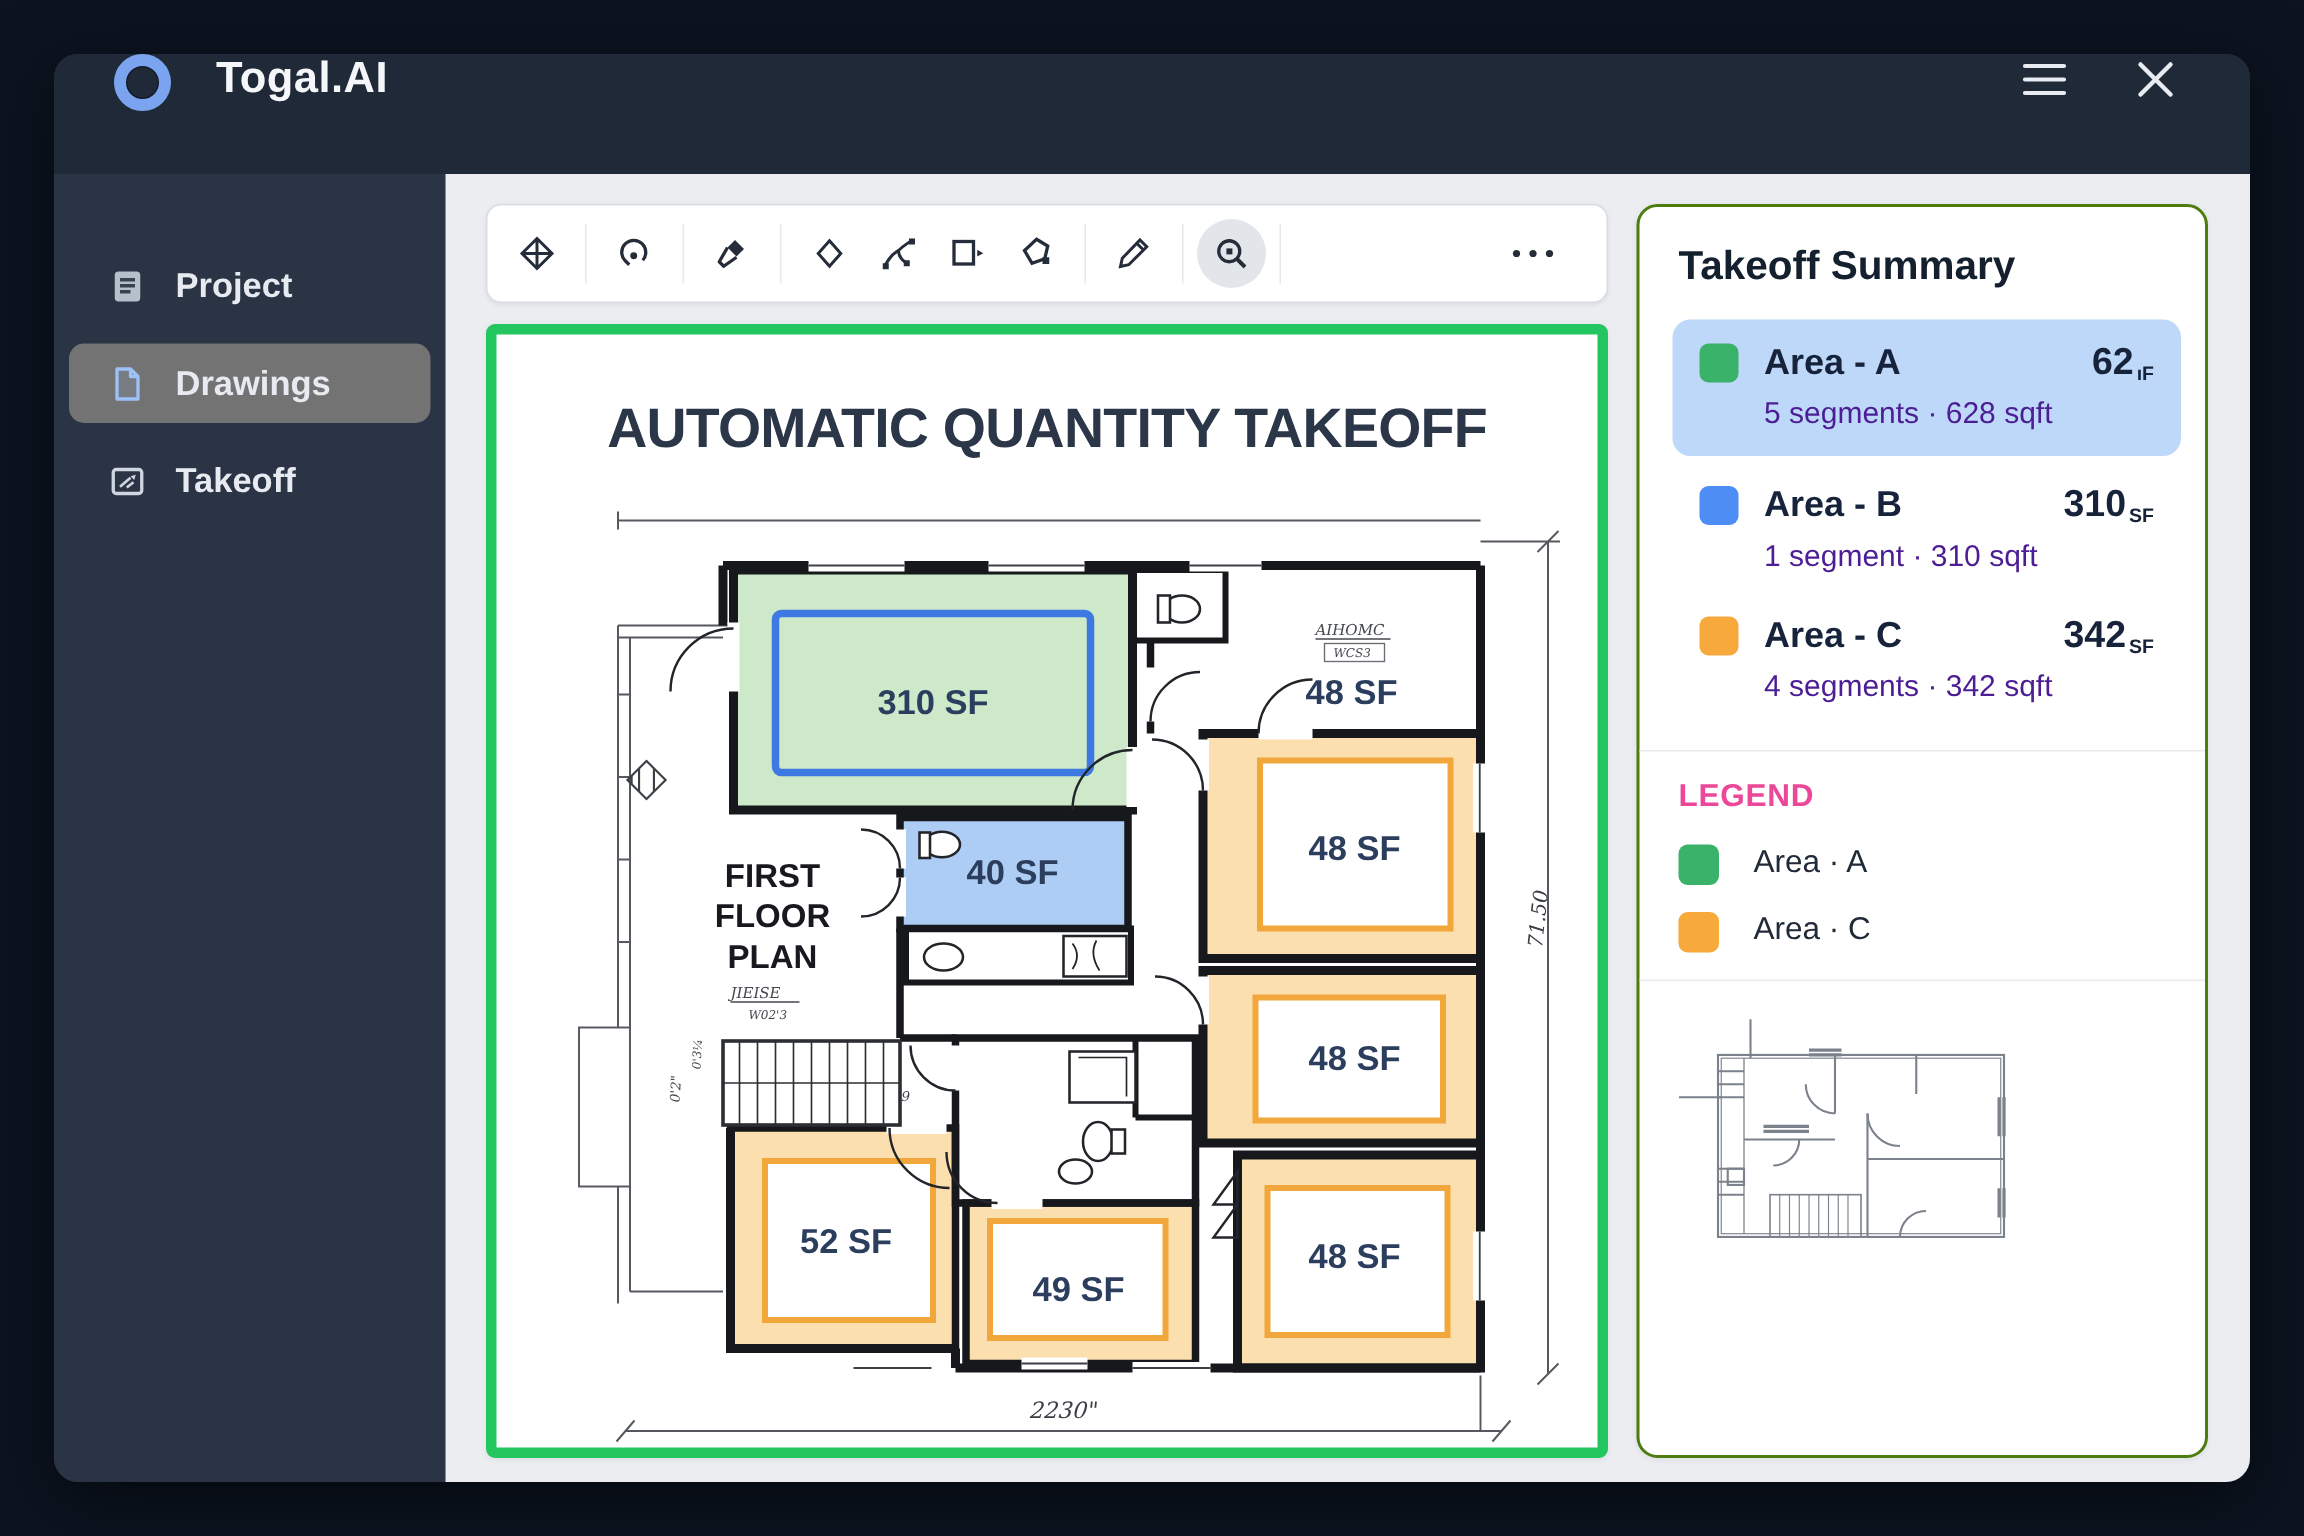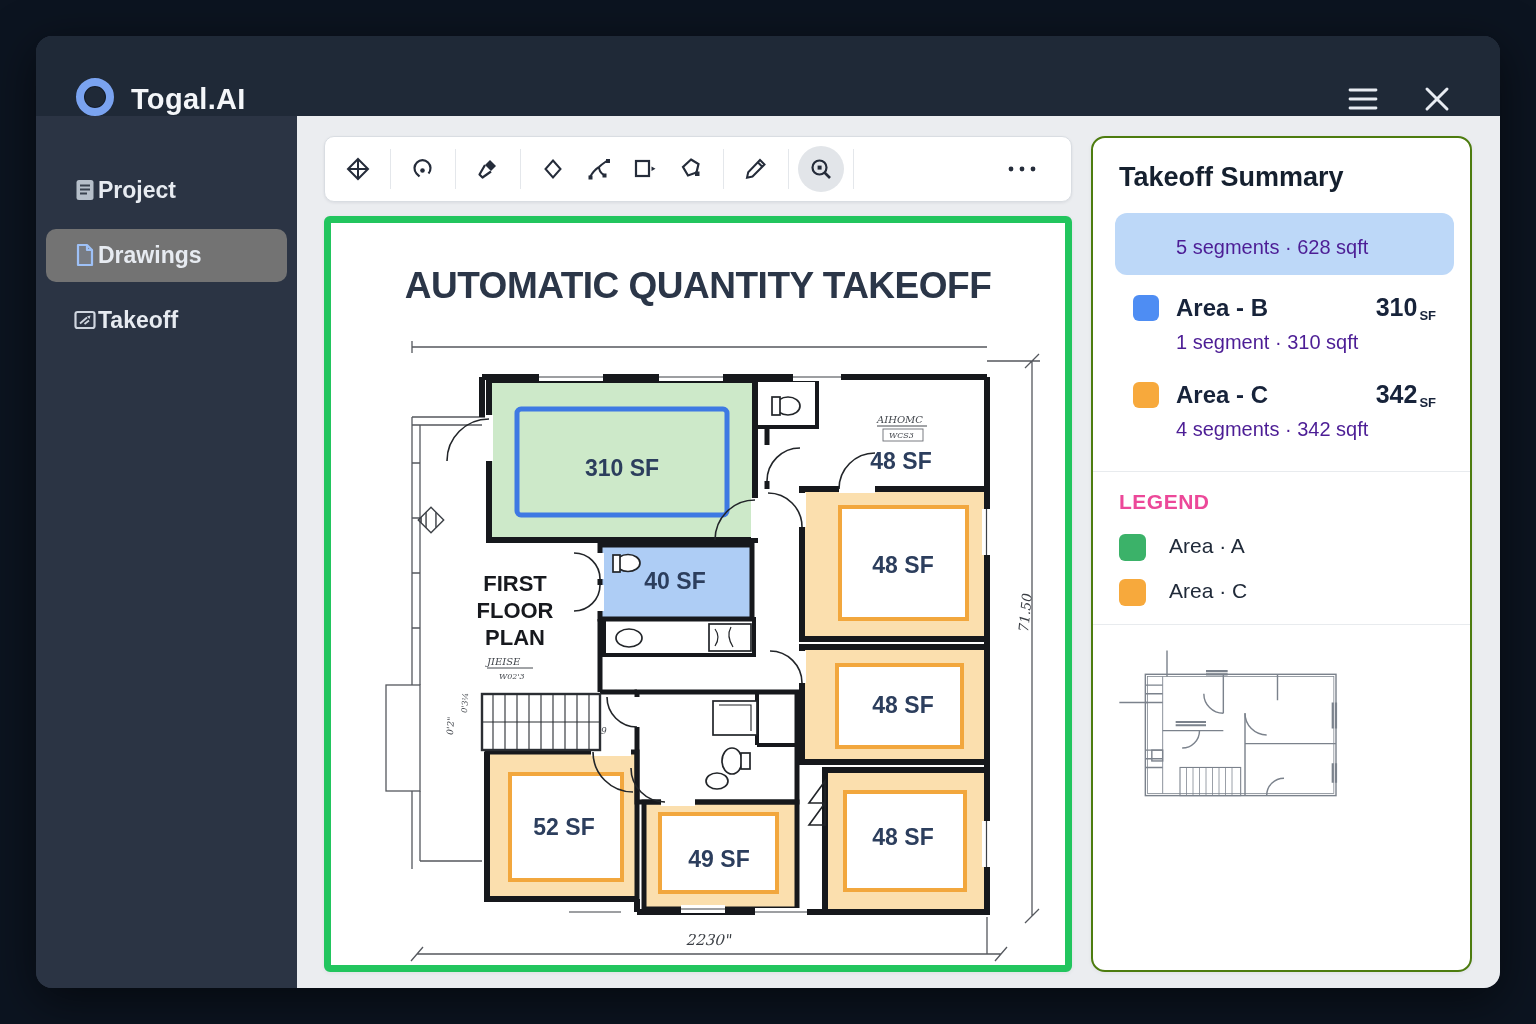--- a/index.html
+++ b/index.html
@@ -4,30 +4,30 @@
 <style>
   * { margin:0; padding:0; box-sizing:border-box; }
   html,body { width:1536px; height:1024px; background:#0c1420; font-family:"Liberation Sans",sans-serif; overflow:hidden; }
 
   .window { position:absolute; left:36px; top:36px; width:1464px; height:952px;
     background:#2b3444; border-radius:16px; overflow:hidden;
     box-shadow:0 12px 48px rgba(0,0,0,.55); }
 
   
   .titlebar { position:absolute; left:0; top:0; right:0; height:80px; background:#1f2937;
-    display:flex; align-items:flex-end; padding:0 46px 0 40px; }
+    display:flex; align-items:flex-start; padding:0 46px 0 40px;gap:13px; }
   .logo-ring { width:38px; height:38px; border-radius:50%; border:8px solid #7aa3f0; flex:none;
     box-shadow: inset 0 0 0 1px rgba(10,16,28,.5); }
   .app-title { color:#f4f6f9; font-size:29px; font-weight:800; margin-left:17px; letter-spacing:.3px; }
   .tb-right { margin-left:auto; display:flex; align-items:center; gap:40px; }
   .tb-btn { width:34px; height:34px; display:flex; align-items:center; justify-content:center; cursor:pointer; }
 
   
   .sidebar { position:absolute; left:0; top:80px; width:261px; bottom:0; background:#2b3444; padding-top:36px; }
-  .side-item { display:flex; align-items:flex-start; margin:12px 10px; padding:13px 14px 13px 26px;
+  .side-item { display:flex; align-items:flex-end; gap:19px; margin:12px 10px; padding:13px 14px 13px 26px;
     border-radius:10px; color:#e7ebf1; font-size:23px; font-weight:600; cursor:pointer; }
   .side-item.active { background:#737373; }
   .side-item .ic { width:26px; height:26px; flex:none; }
 
   
   .main { position:absolute; left:261px; top:80px; right:0; bottom:0; background:#ebedf0; }
 
   .toolbar { position:absolute; left:27px; top:20px; width:748px; height:66px; background:#fff;
     border:1px solid #d9dde2; border-radius:10px; box-shadow:0 1px 3px rgba(20,30,50,.08);
     display:flex; align-items:center; padding:0 10px; }
@@ -346,20 +346,25 @@
           <text class="plan-big" x="174" y="305">FLOOR</text>
           <text class="plan-big" x="174" y="332">PLAN</text>
         </g>
       </svg>
     </div>
 
     <aside class="panel">
       <h2>Takeoff Summary</h2>
 
       <div class="area-card" style="background: rgb(189, 216, 248);">
+        <div class="area-head">
+          <span class="swatch" style="background: rgb(59, 178, 105);"></span>
+          <span class="area-name">Area - A</span>
+          <span class="area-value"><span>62</span><span class="unit">ıF</span></span>
+        </div>
         <div class="area-detail">5 segments · 628 sqft</div>
       </div>
 
       <div class="area-row">
         <div class="area-head">
           <span class="swatch" style="background: rgb(78, 141, 243);"></span>
           <span class="area-name">Area - B</span>
           <span class="area-value"><span>310</span><span class="unit">SF</span></span>
         </div>
         <div class="area-detail">1 segment · 310 sqft</div>

